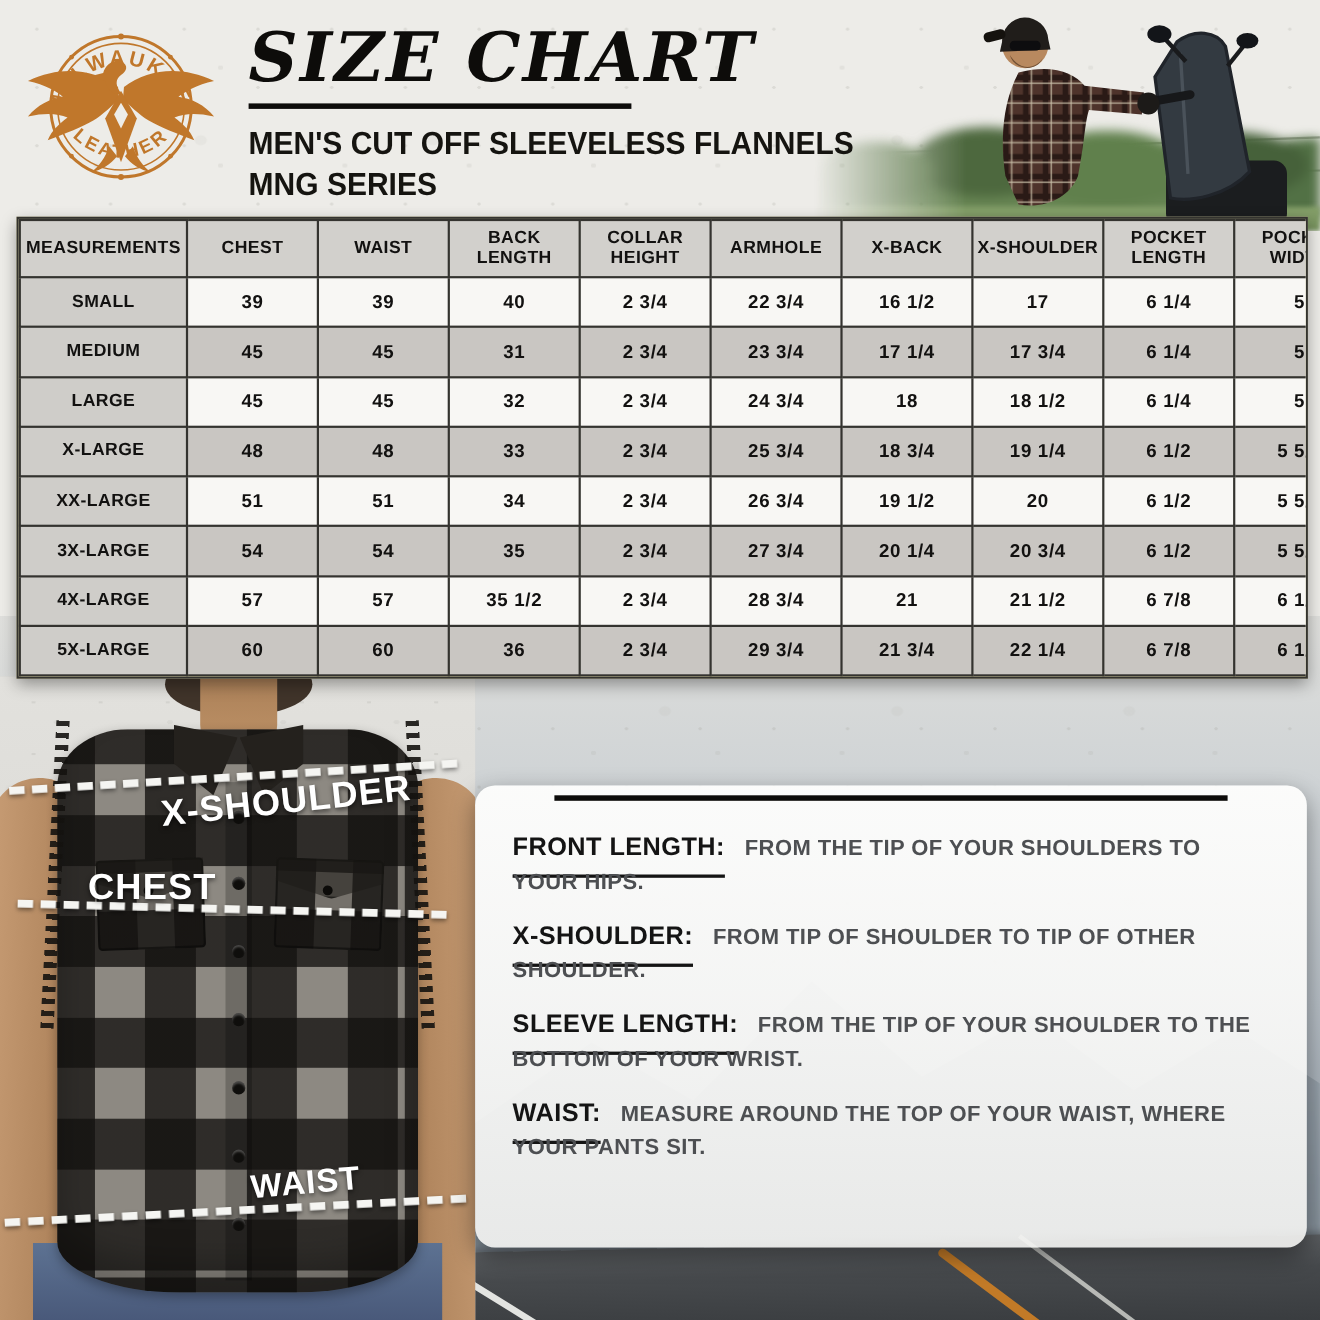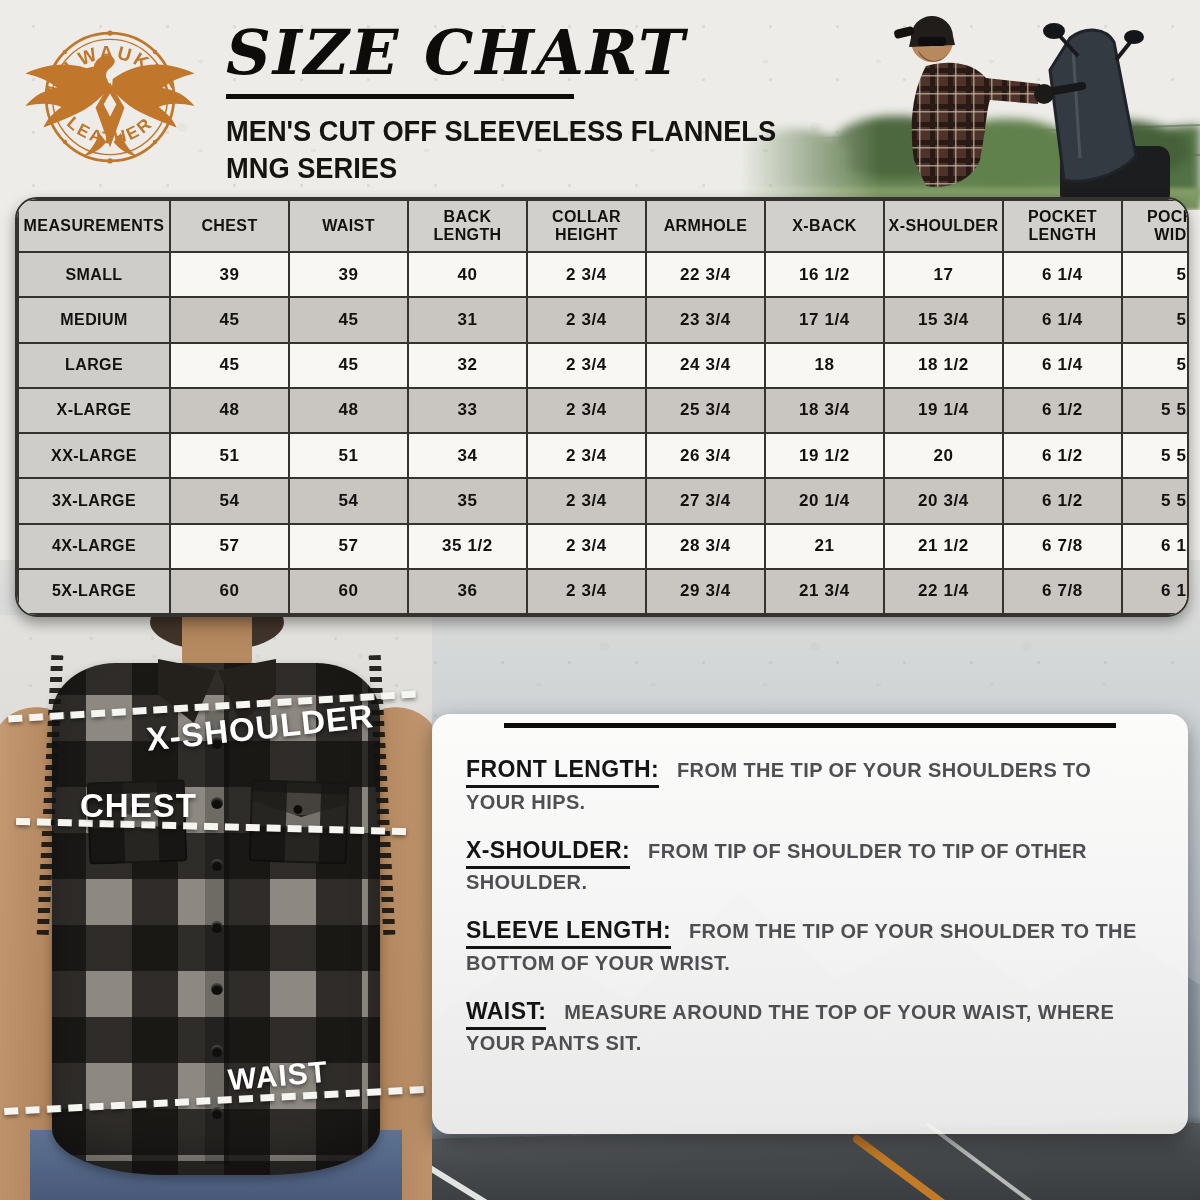--- a/index.html
+++ b/index.html
@@ -73,21 +73,21 @@
   }
   .title-underline{width:348px;height:5px;background:#0d0c0a;margin-top:8px;}
   .subtitle{
     margin-top:14px;font-size:29px;line-height:37px;font-weight:700;color:#151410;
     letter-spacing:0;transform:scaleX(.94);transform-origin:left top;white-space:nowrap;
   }
 
   
   .size-table-wrap{
     position:absolute;top:197px;left:15px;width:1170px;height:416px;z-index:4;
-    border:2px solid #34332f;border-radius:22px;overflow:hidden;
+    border:2px solid #34332f;border-radius:0;overflow:hidden;
     box-shadow:0 6px 14px rgba(0,0,0,.38);background:#fef9c3;
   }
   table.size-table{width:100%;height:100%;border-collapse:collapse;table-layout:fixed;}
   .size-table th,.size-table td{
     border:2px solid #34332f;text-align:center;vertical-align:middle;
     color:#121110;padding:0 2px;
   }
   .size-table thead th{height:50px;background:#d2d0cc;font-size:16px;line-height:18px;letter-spacing:.4px;}
   .size-table td.label-cell{background:#cfcdc9;font-size:16px;letter-spacing:.4px;font-weight:700;}
   .size-table td.data-cell{font-size:17px;font-weight:700;letter-spacing:.6px;}
@@ -162,21 +162,21 @@
   }
   .htm-title{
     font-family:"DejaVu Serif", serif;font-weight:700;font-size:43px;letter-spacing:2px;
     color:#0d0c0a;text-align:center;margin:30px 0 0 0;
   }
   .htm-underline{width:612px;height:5px;background:#0d0c0a;margin:9px auto 24px auto;}
   .htm-items{padding:0 36px 0 34px;}
   .htm-item{margin-bottom:16px;line-height:1.5;}
   .htm-term{
     display:inline;font-size:23px;font-weight:700;color:#141414;letter-spacing:.4px;
-    border-bottom:3px solid #141414;padding-bottom:3px;margin-right:12px;white-space:nowrap;margin-top:40px;
+    border-bottom:3px solid #141414;padding-bottom:13px;margin-right:12px;white-space:nowrap;margin-top:40px;
   }
   .htm-def{display:inline;font-size:20px;font-weight:700;color:#4d4f52;letter-spacing:.4px;}
 </style>
 </head>
 <body>
 
 <div class="canvas">
 
   <div class="bg-lower"></div>
   <div class="mountain"></div>
@@ -296,21 +296,21 @@
             <td class="data-cell">5</td>
           </tr>
           <tr class="row-gray">
             <td class="label-cell">MEDIUM</td>
             <td class="data-cell">45</td>
             <td class="data-cell">45</td>
             <td class="data-cell">31</td>
             <td class="data-cell">2 3/4</td>
             <td class="data-cell">23 3/4</td>
             <td class="data-cell">17 1/4</td>
-            <td class="data-cell">15 3/4</td>
+            <td class="data-cell">17 3/4</td>
             <td class="data-cell">6 1/4</td>
             <td class="data-cell">5</td>
           </tr>
           <tr class="row-white">
             <td class="label-cell">LARGE</td>
             <td class="data-cell">45</td>
             <td class="data-cell">45</td>
             <td class="data-cell">32</td>
             <td class="data-cell">2 3/4</td>
             <td class="data-cell">24 3/4</td>

